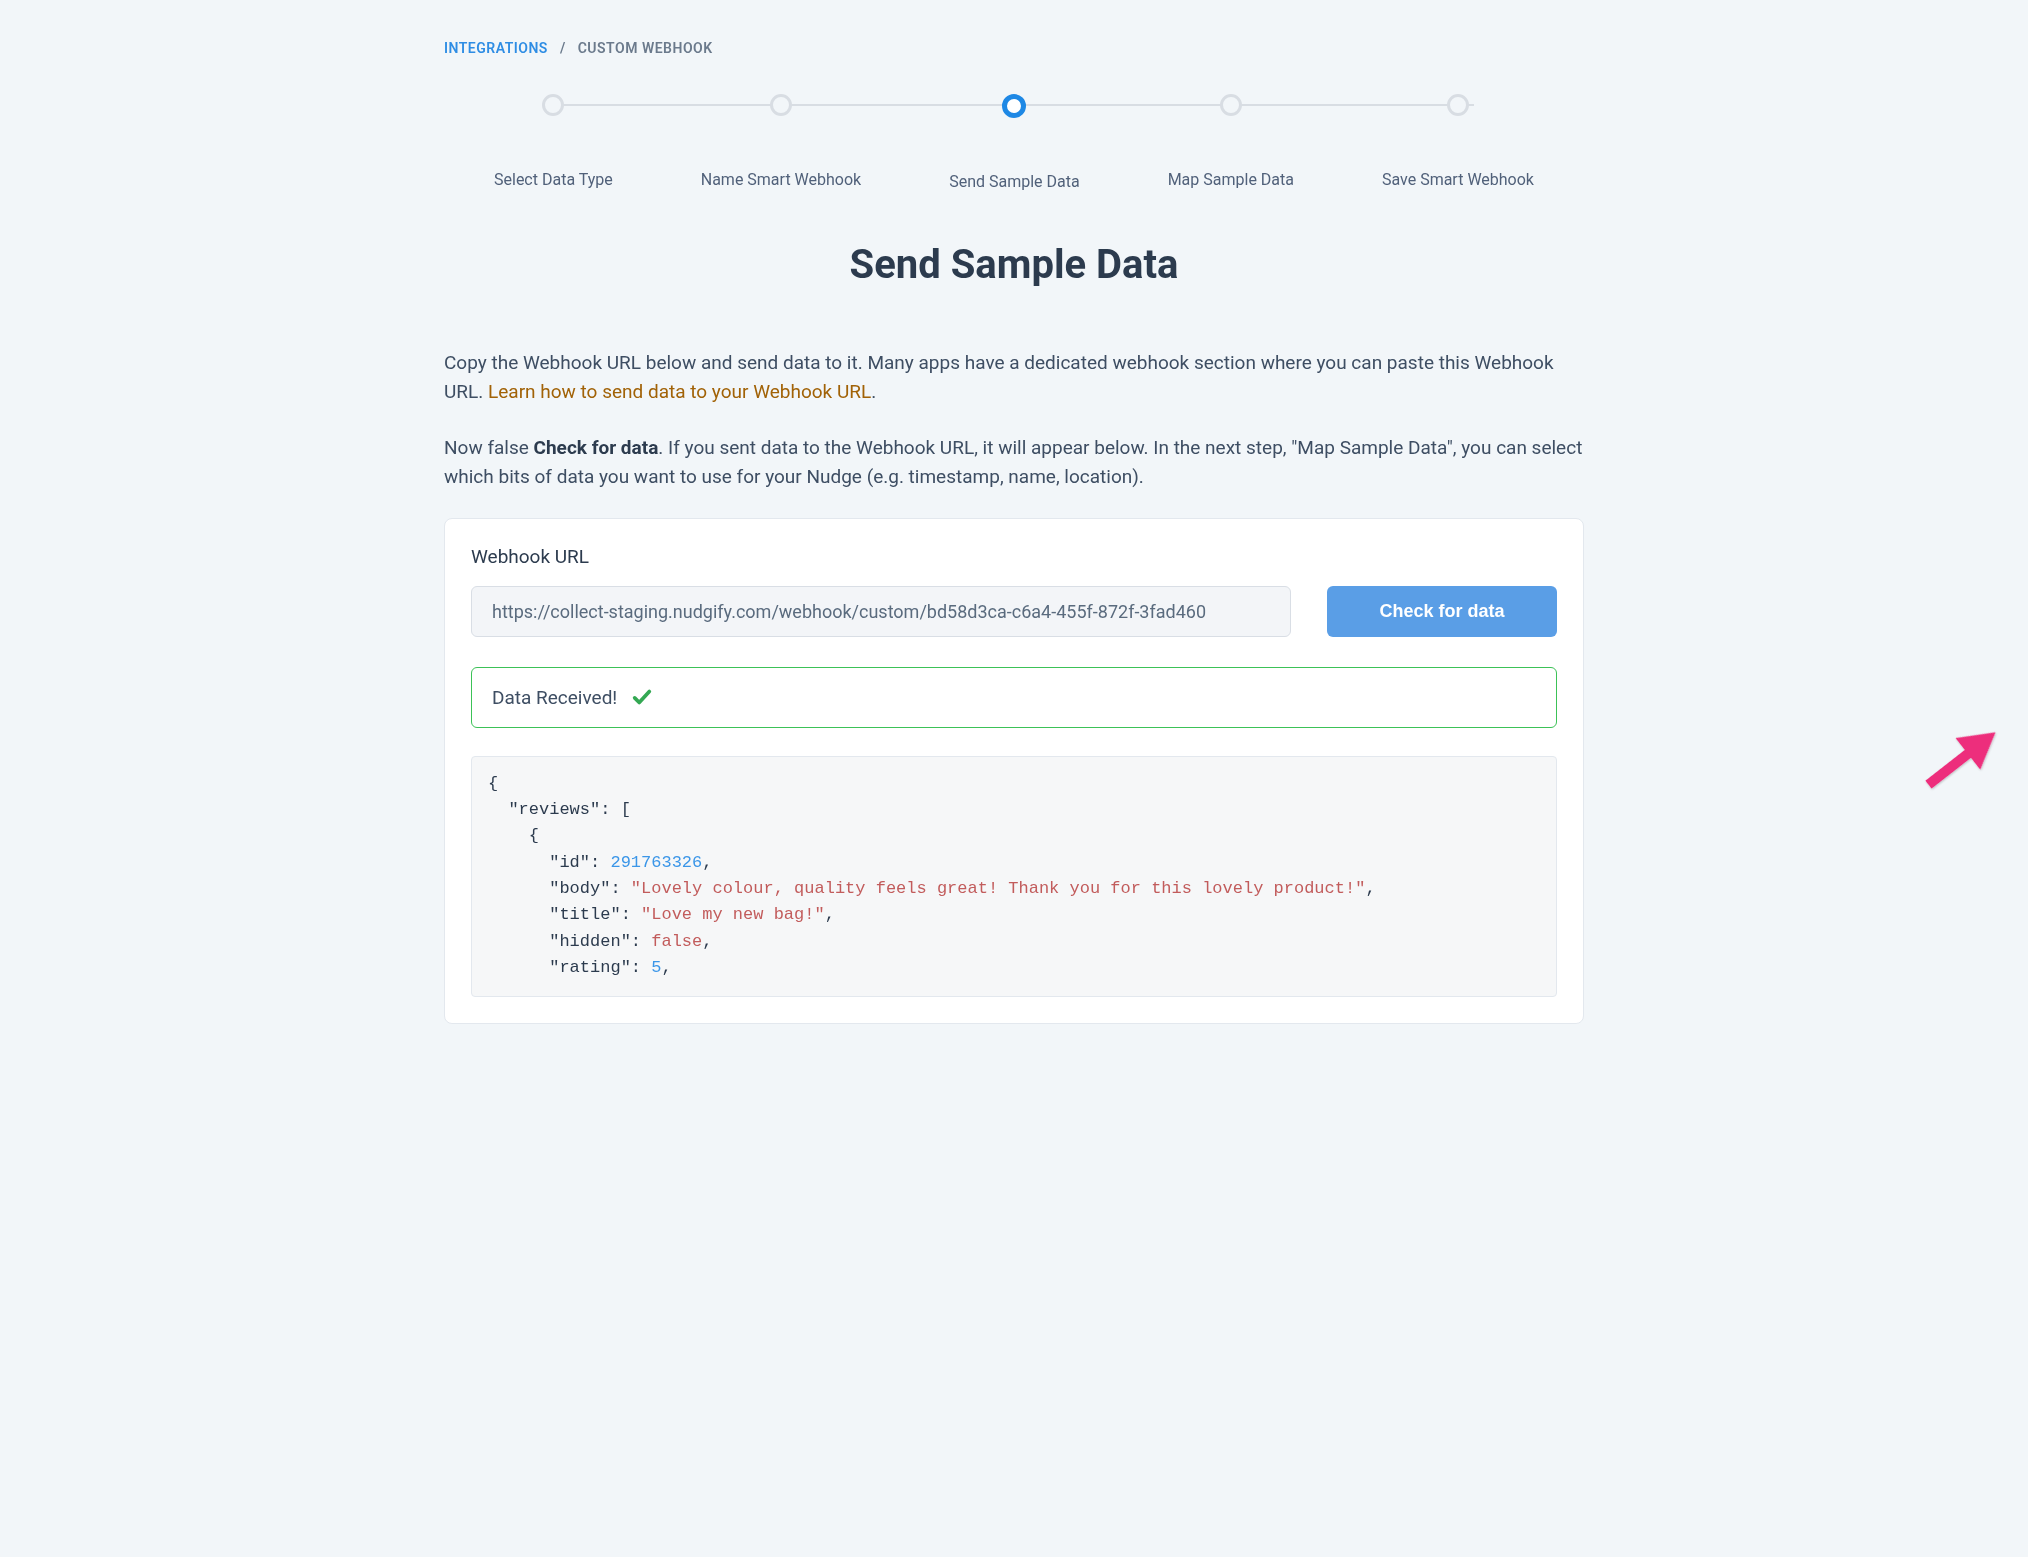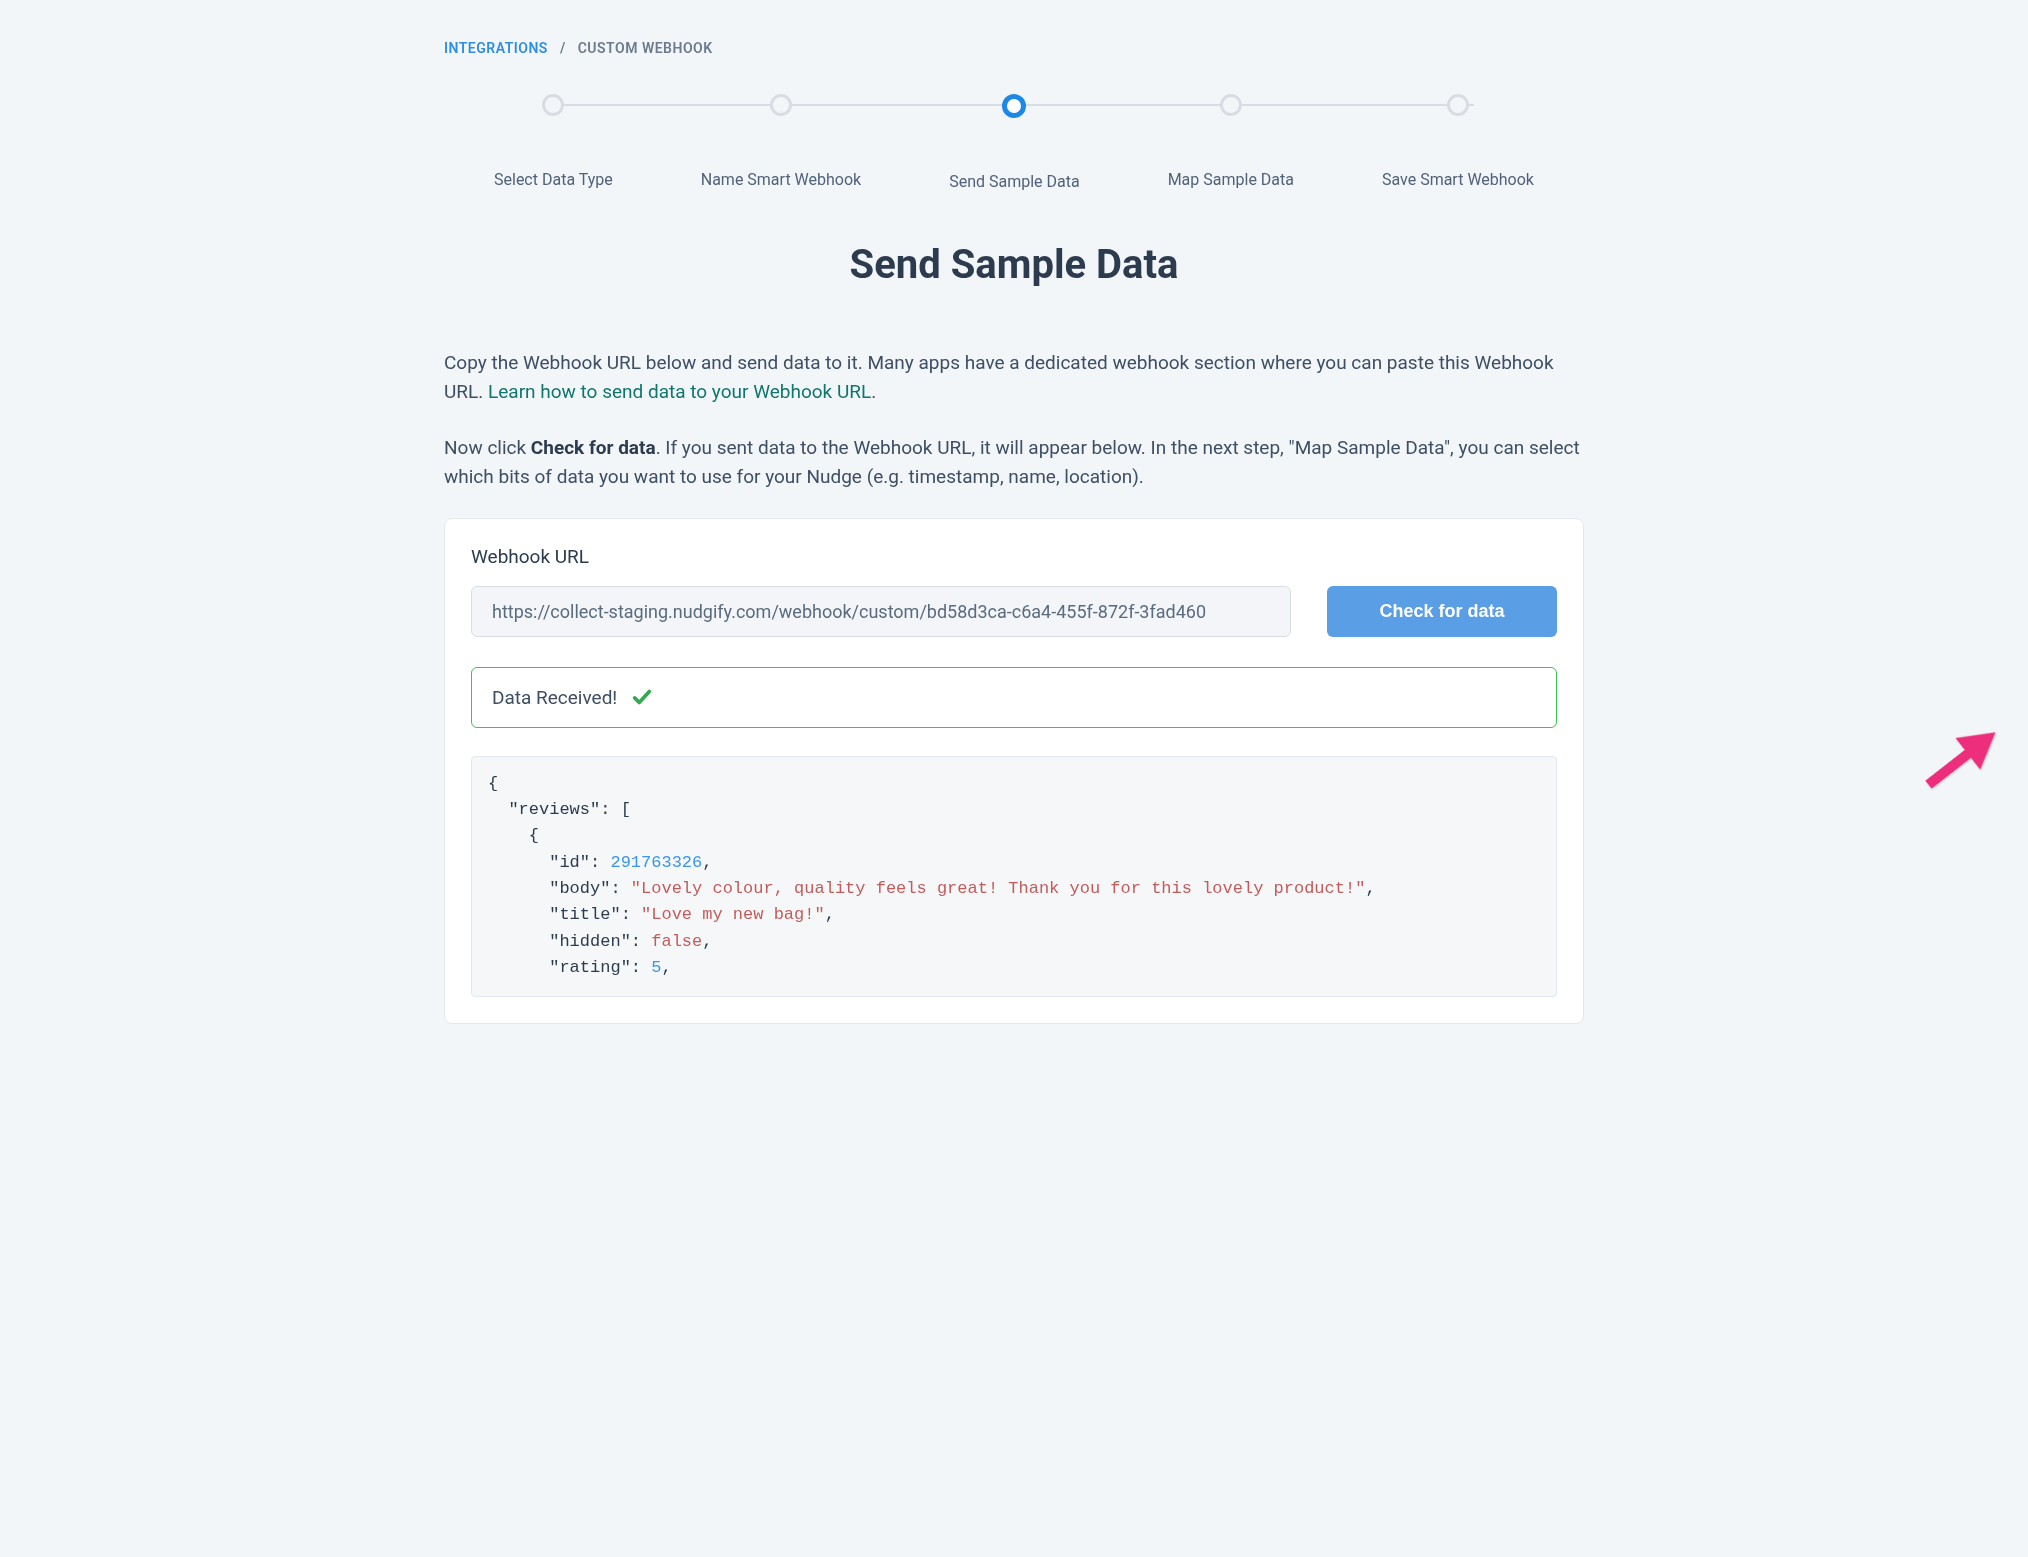--- a/index.html
+++ b/index.html
@@ -83,21 +83,21 @@
     color: #2c3b4e;
     margin-bottom: 60px;
   }
   
   .intro p {
     font-size: 19px;
     line-height: 1.55;
     color: #3e4e63;
     margin-bottom: 26px;
   }
-  .intro a { color: #0f766e; text-decoration: none; }
+  .intro a { color: #a16207; text-decoration: none; }
   .intro strong { font-weight: 700; color: #2c3b4e; }
   
   .card {
     background: #fff;
     border: 1px solid #e3e8ee;
     border-radius: 8px;
     padding: 26px;
     margin-top: 10px;
   }
   .card h3 {
@@ -225,21 +225,21 @@
       </div>
     </div>
 
   <h1 class="page-title">Send Sample Data</h1>
 
   <div class="intro">
     <p>
       <span>Copy the Webhook URL below and send data to it. Many apps have a dedicated webhook section where you can paste this Webhook URL. </span><a href="#">Learn how to send data to your Webhook URL</a><span>.</span>
     </p>
     <p>
-      <span>Now click </span><strong>Check for data</strong><span>. If you sent data to the Webhook URL, it will appear below. In the next step, "Map Sample Data", you can select which bits of data you want to use for your Nudge (e.g. timestamp, name, location).</span>
+      <span>Now false </span><strong>Check for data</strong><span>. If you sent data to the Webhook URL, it will appear below. In the next step, "Map Sample Data", you can select which bits of data you want to use for your Nudge (e.g. timestamp, name, location).</span>
     </p>
   </div>
 
   <div class="card">
     <h3>Webhook URL</h3>
 
     <div class="url-row">
       <input class="url-input" type="text" readonly="" value="https://collect-staging.nudgify.com/webhook/custom/bd58d3ca-c6a4-455f-872f-3fad460" style="">
       <button class="check-btn">Check for data</button>
     </div>

